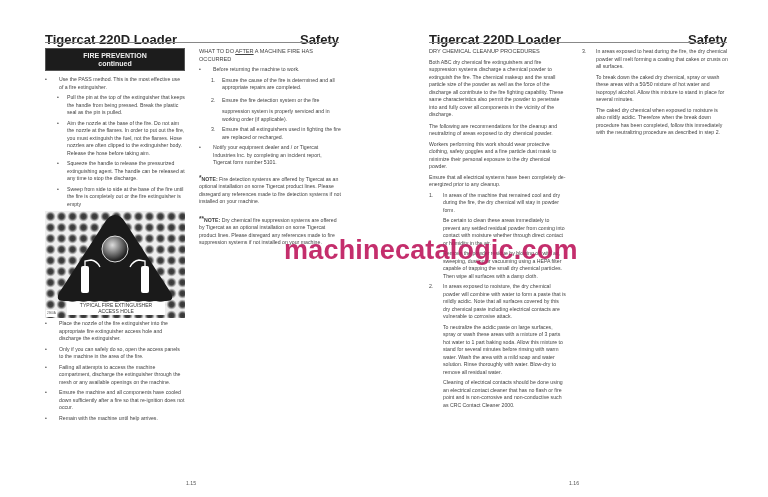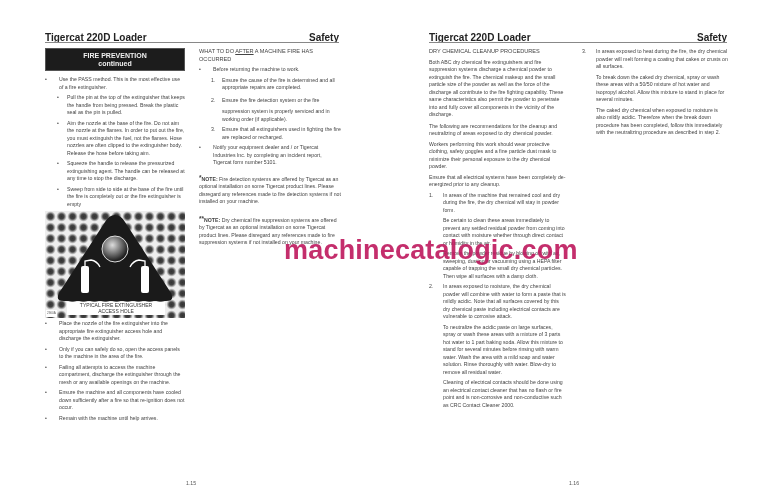--- a/index.html
+++ b/index.html
@@ -2,21 +2,21 @@
 <html><head>
 <meta charset="utf-8">
 <style>
   * { box-sizing: border-box; margin: 0; padding: 0; }
   html, body { width: 768px; height: 497px; background: #ffffff; overflow: hidden; }
   body { position: relative; font-family: "Liberation Sans", sans-serif; color: #333; }
   .page { position: absolute; top: 0; height: 497px; }
   .page-left { left: 0; width: 384px; }
   .page-right { left: 384px; width: 384px; }
 
-  .hdr { position: absolute; top: 32px; font-weight: bold; font-size: 10px; color: #222; }
+  .hdr { position: absolute; top: 32px; font-weight: bold; font-size: 13px; color: #222; }
   .hdr-rule { position: absolute; top: 42px; height: 1.2px; background: #888; }
 
   .col { position: absolute; font-size: 5.2px; line-height: 7.5px; color: #444; }
   .col p { margin-bottom: 3px; }
 
   .fire-box { background: #1c1c1c; color: #f0f0f0; text-align: center; font-weight: bold;
               font-size: 7px; line-height: 7.5px; padding: 3px 0 3px; border: 1px solid #555; }
 
   .li { position: relative; padding-left: 14px; margin-bottom: 3px; }
   .li .mk { position: absolute; left: 0; top: 0; }

